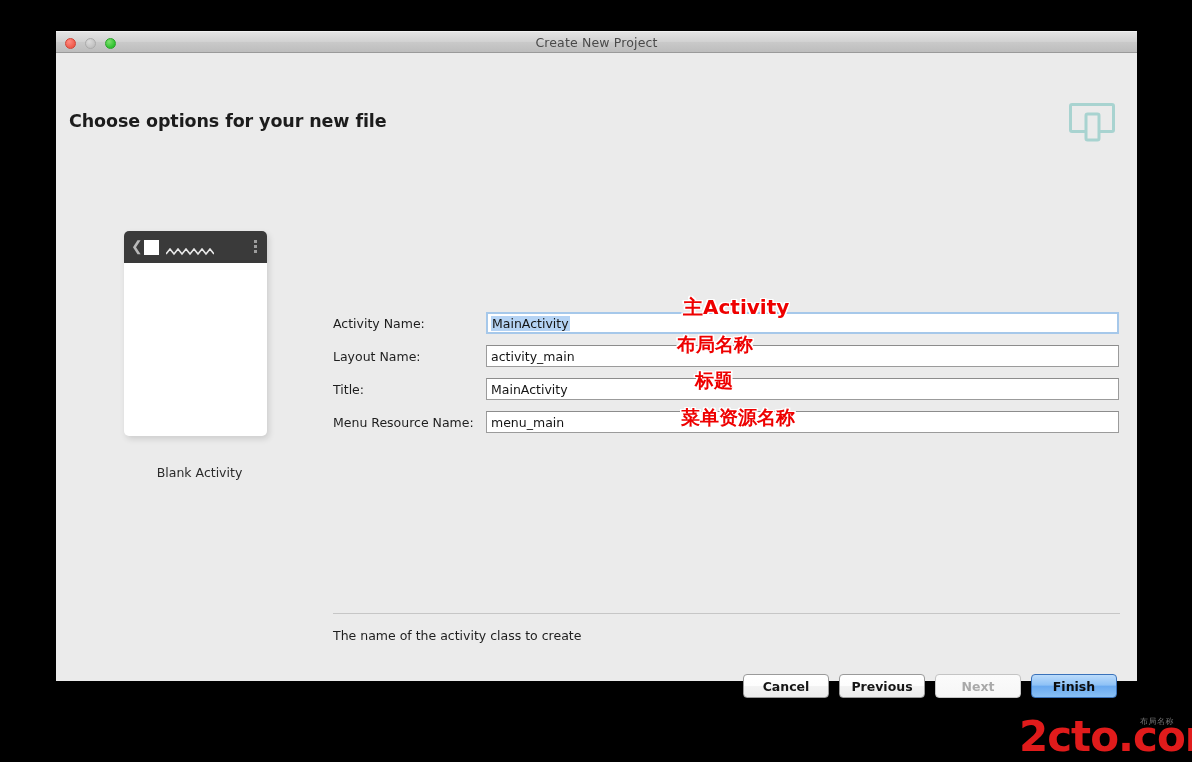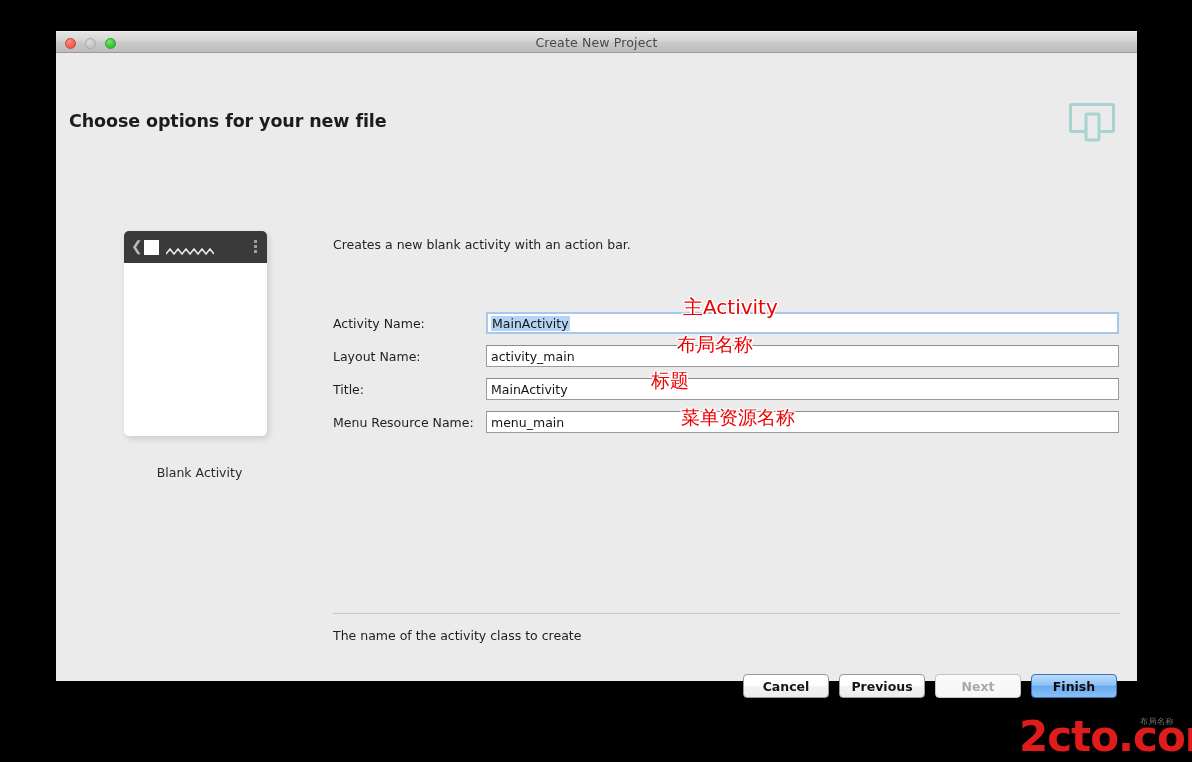--- a/index.html
+++ b/index.html
@@ -140,32 +140,32 @@
 
   #row-activity { top: 259px; }
   #row-layout   { top: 292px; }
   #row-title    { top: 325px; }
   #row-menu     { top: 358px; }
 
   
   .annot {
     position: absolute;
     font-family: "DejaVu Sans", "Liberation Sans", sans-serif;
-    font-weight: normal;
+    font-weight: bold;
     color: #ee0000;
     text-shadow:
       -1.4px -1.4px 0 #fff,  1.4px -1.4px 0 #fff,
       -1.4px  1.4px 0 #fff,  1.4px  1.4px 0 #fff,
       -1.4px 0 0 #fff, 1.4px 0 0 #fff,
        0 -1.4px 0 #fff, 0 1.4px 0 #fff;
     white-space: nowrap;
   }
   #annot-1 { left: 627px; top: 241px; font-size: 20px; }
   #annot-2 { left: 621px; top: 279px; font-size: 19px; }
-  #annot-3 { left: 595px; top: 315px; font-size: 19px; }
+  #annot-3 { left: 639px; top: 315px; font-size: 19px; }
   #annot-4 { left: 625px; top: 352px; font-size: 19px; }
 
   
   #divider {
     position: absolute;
     left: 277px; top: 560px;
     width: 1063px; max-width: 787px;
     height: 1px;
     background: #c6c6c6;
   }
@@ -263,21 +263,20 @@
         </div>
         <div id="pv-dots">
           <i></i>
             <i></i>
             <i></i>
         </div>
       </div>
     </div>
     <div id="preview-caption">Blank Activity</div>
 
-    <div id="desc-text">Creates a new blank activity with an action bar.</div>
 
     <div class="form-row focused" id="row-activity">
       <div class="lbl">Activity Name:</div>
       <div class="field">
         <span class="val">MainActivity</span>
       </div>
     </div>
 
     <div class="form-row" id="row-layout">
       <div class="lbl">Layout Name:</div>

